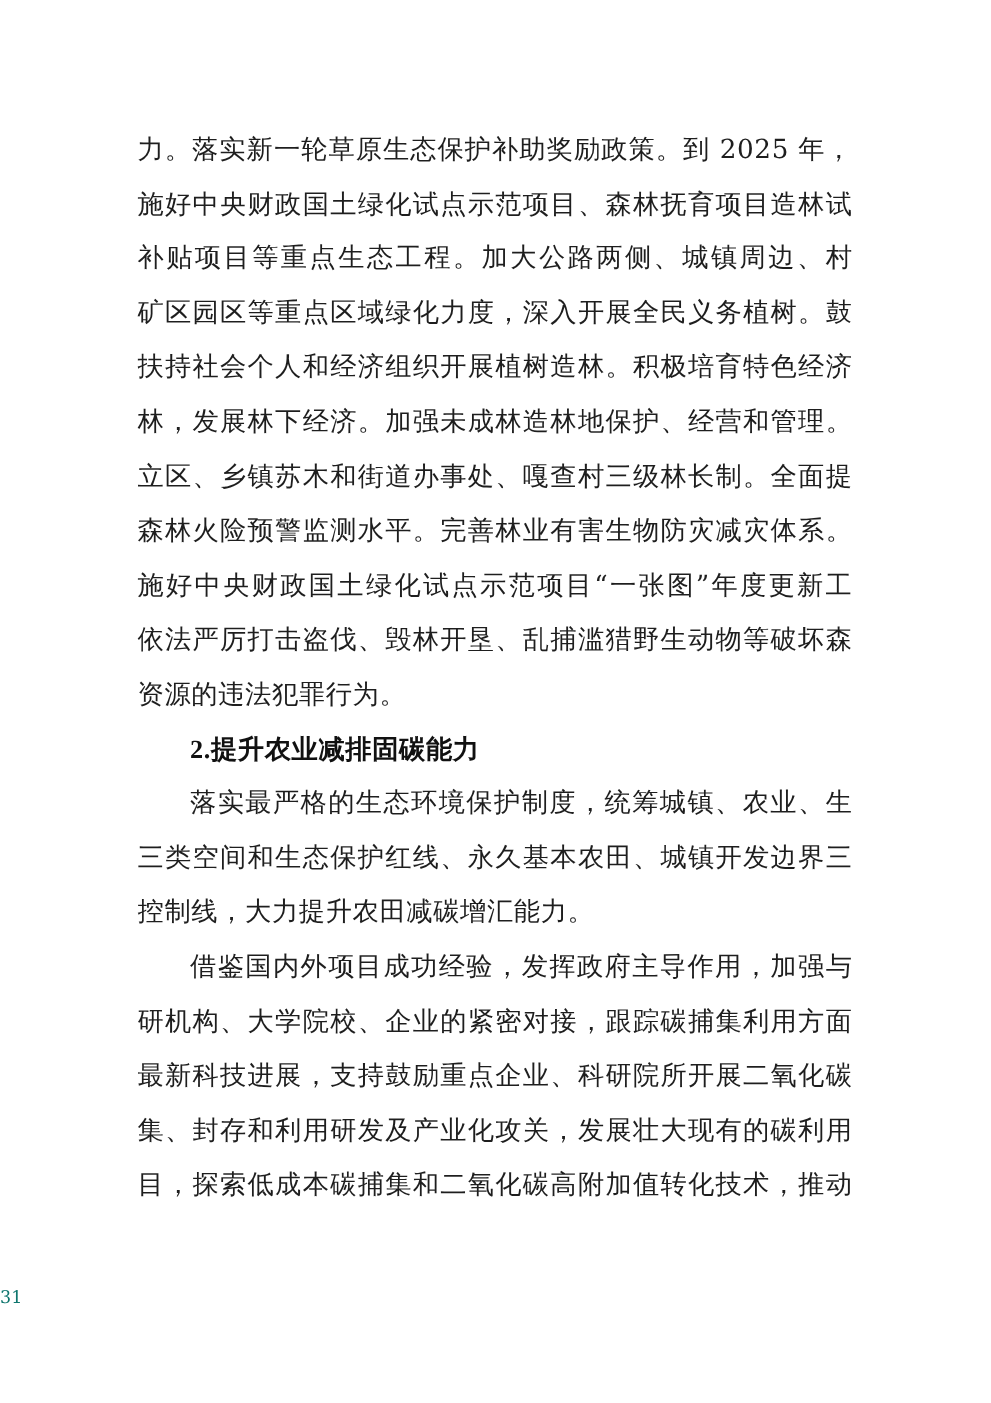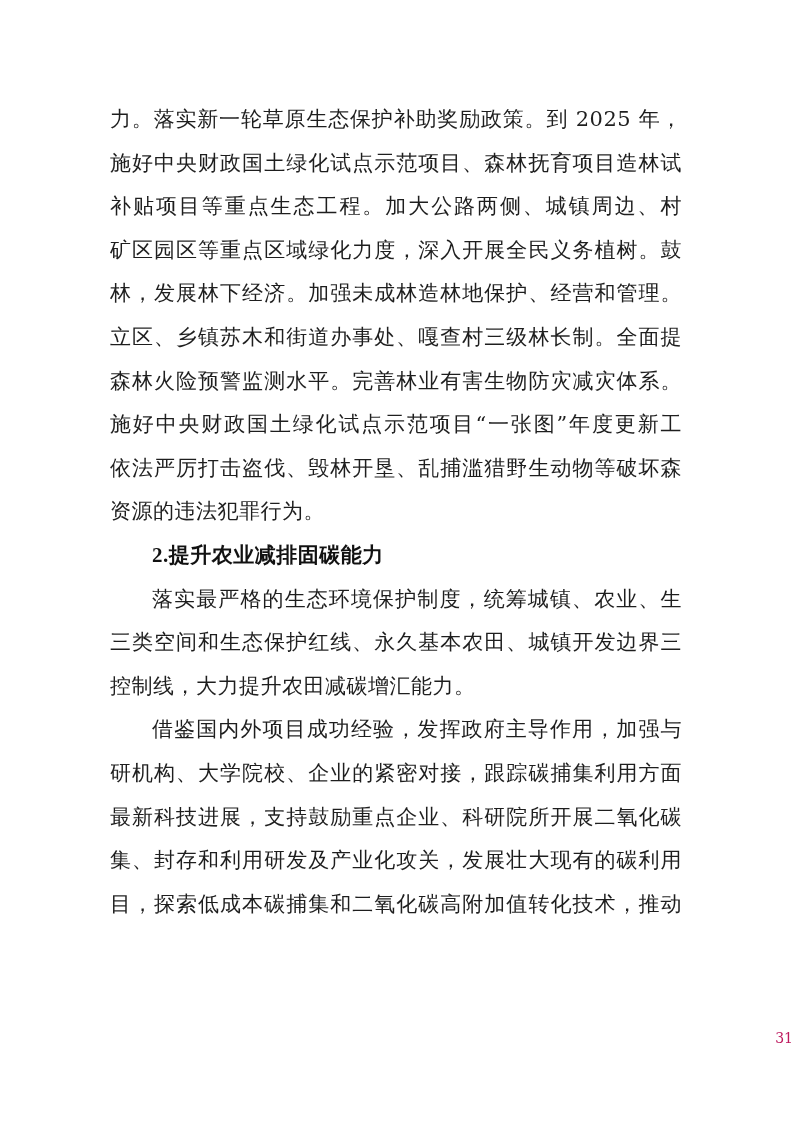--- a/index.html
+++ b/index.html
@@ -48,37 +48,38 @@
     text-align: left;
     text-align-last: left;
     color: #111111;
     letter-spacing: 0.5px;
   }
   .page-number {
     position: absolute;
     top: 1030px;
     left: 0;
     width: 100%;
-    text-align: right;
+    text-align: left;
     font-size: 14px;
-    color: #be185d;
+    color: #0f766e;
     font-family: "DejaVu Serif", "Liberation Serif", serif;
   }
 </style>
 </head>
 <body>
 
 <div class="page">
   <div class="text-block">
 
     <div>
       <div class="line">力。落实新一轮草原生态保护补助奖励政策。到 2025 年，实</div>
       <div class="line">施好中央财政国土绿化试点示范项目、森林抚育项目造林试点</div>
       <div class="line">补贴项目等重点生态工程。加大公路两侧、城镇周边、村庄、</div>
       <div class="line">矿区园区等重点区域绿化力度，深入开展全民义务植树。鼓励</div>
+      <div class="line">扶持社会个人和经济组织开展植树造林。积极培育特色经济</div>
       <div class="line">林，发展林下经济。加强未成林造林地保护、经营和管理。建</div>
       <div class="line">立区、乡镇苏木和街道办事处、嘎查村三级林长制。全面提高</div>
       <div class="line">森林火险预警监测水平。完善林业有害生物防灾减灾体系。开</div>
       <div class="line">施好中央财政国土绿化试点示范项目“一张图”年度更新工作。</div>
       <div class="line">依法严厉打击盗伐、毁林开垦、乱捕滥猎野生动物等破坏森林</div>
       <div class="line last">资源的违法犯罪行为。</div>
     </div>
 
     <div class="heading">2.提升农业减排固碳能力</div>
 

